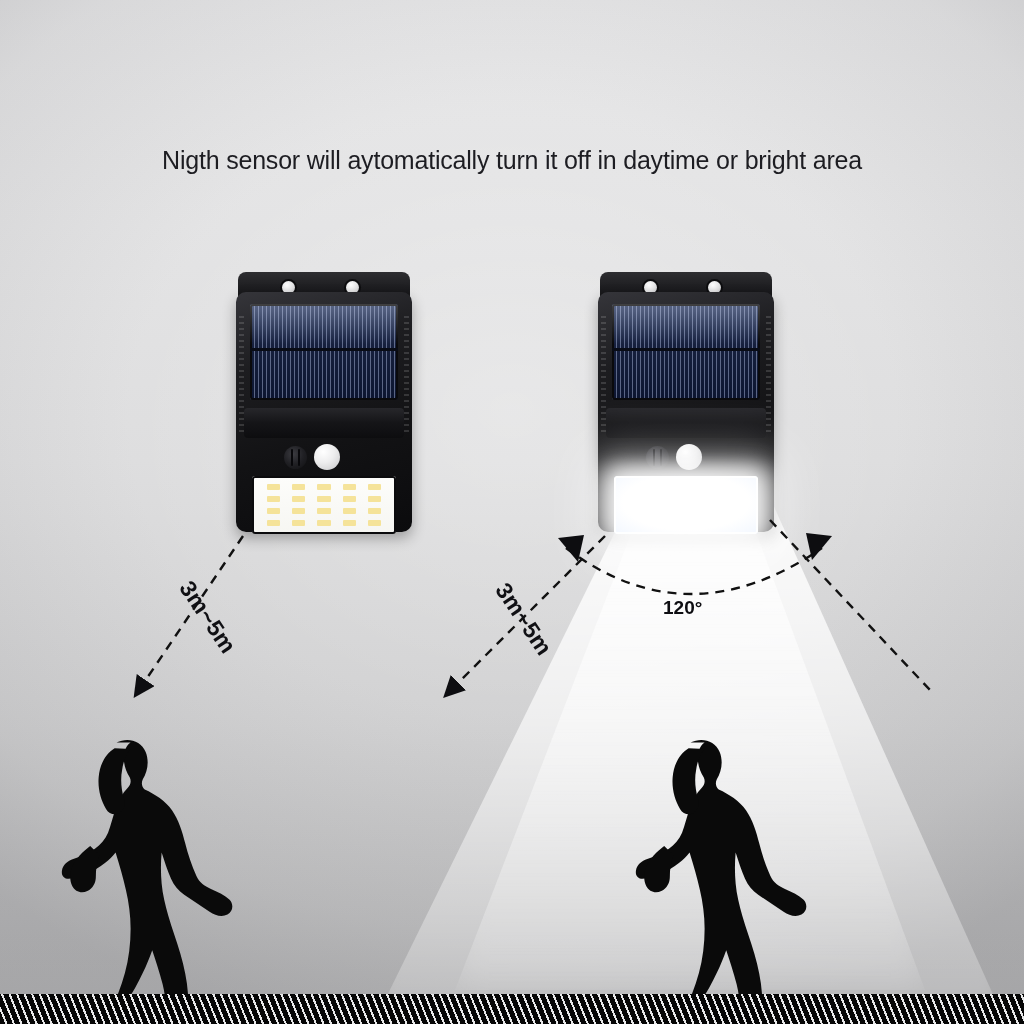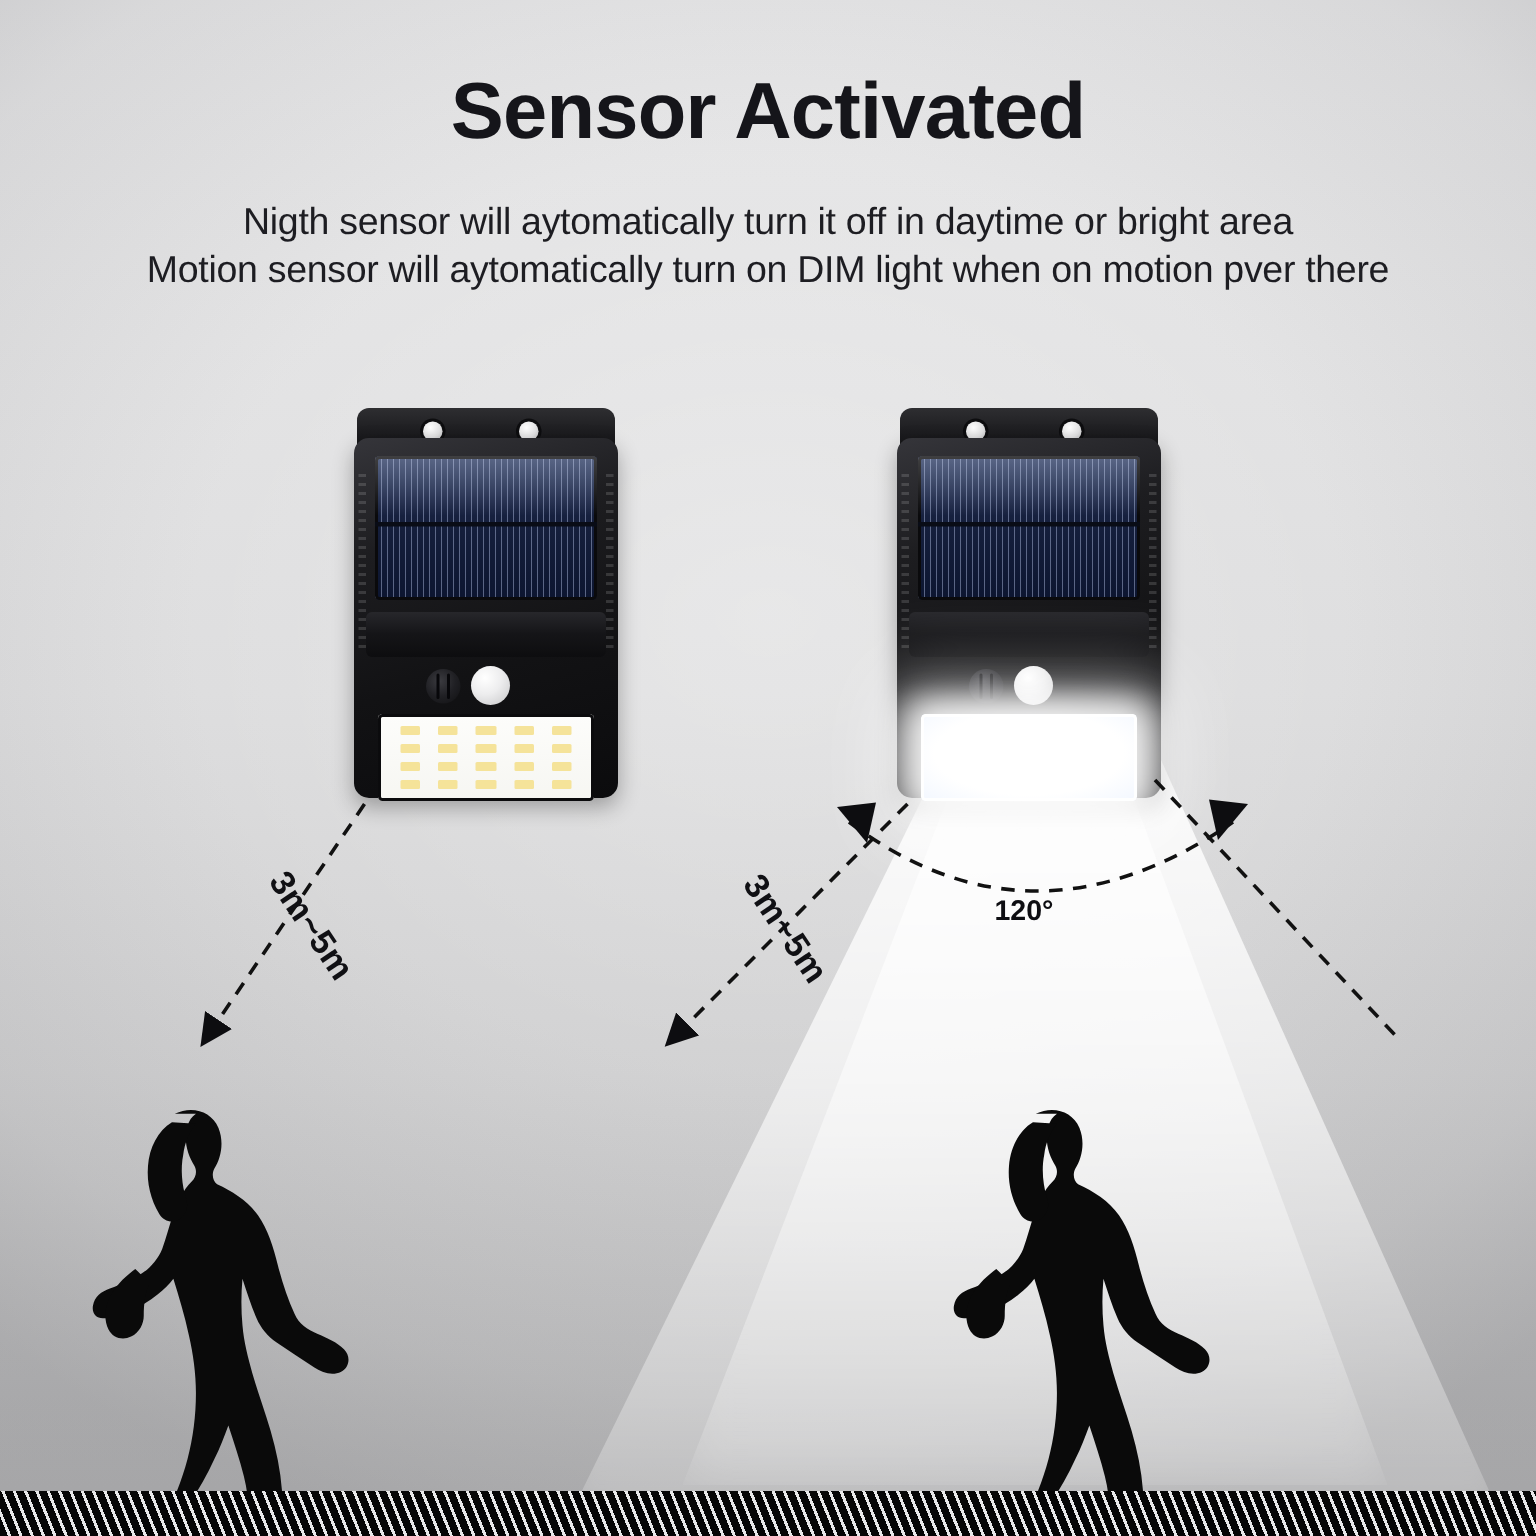--- a/index.html
+++ b/index.html
@@ -42,20 +42,21 @@
     color: #15151a;
   }
   .subtitle {
     position: absolute;
     left: 0;
     width: 1024px;
     text-align: center;
     font-size: 25px;
     color: #1d1d22;
     letter-spacing: -0.2px;
+    margin-top: 12px;
   }
   .sub1 { top: 134px; }
   .sub2 { top: 166px; }
 
   
   .beam {
     position: absolute;
     left: 380px;
     top: 430px;
     width: 620px;
@@ -289,23 +290,21 @@
 </head>
 <body>
 
 <div id="stage">
 
   <div class="vignette"></div>
 
   <div class="beam"></div>
   <div class="beam-core"></div>
 
-  <div class="title">Sensor Activated</div>
   <div class="subtitle sub1">Nigth sensor will aytomatically turn it off in daytime or bright area</div>
-  <div class="subtitle sub2">Motion sensor will aytomatically turn on DIM light when on motion pver there</div>
 
   <div class="lamp" style="left:236px; top:272px; width:176px; height:262px;">
     <div class="lamp-bracket">
       <div class="screw s1"></div>
       <div class="screw s2"></div>
       <div class="vent" style="left:22px;"></div>
       <div class="vent" style="left:84px;"></div>
       <div class="vent" style="left:146px;"></div>
     </div>
     <div class="lamp-body">

